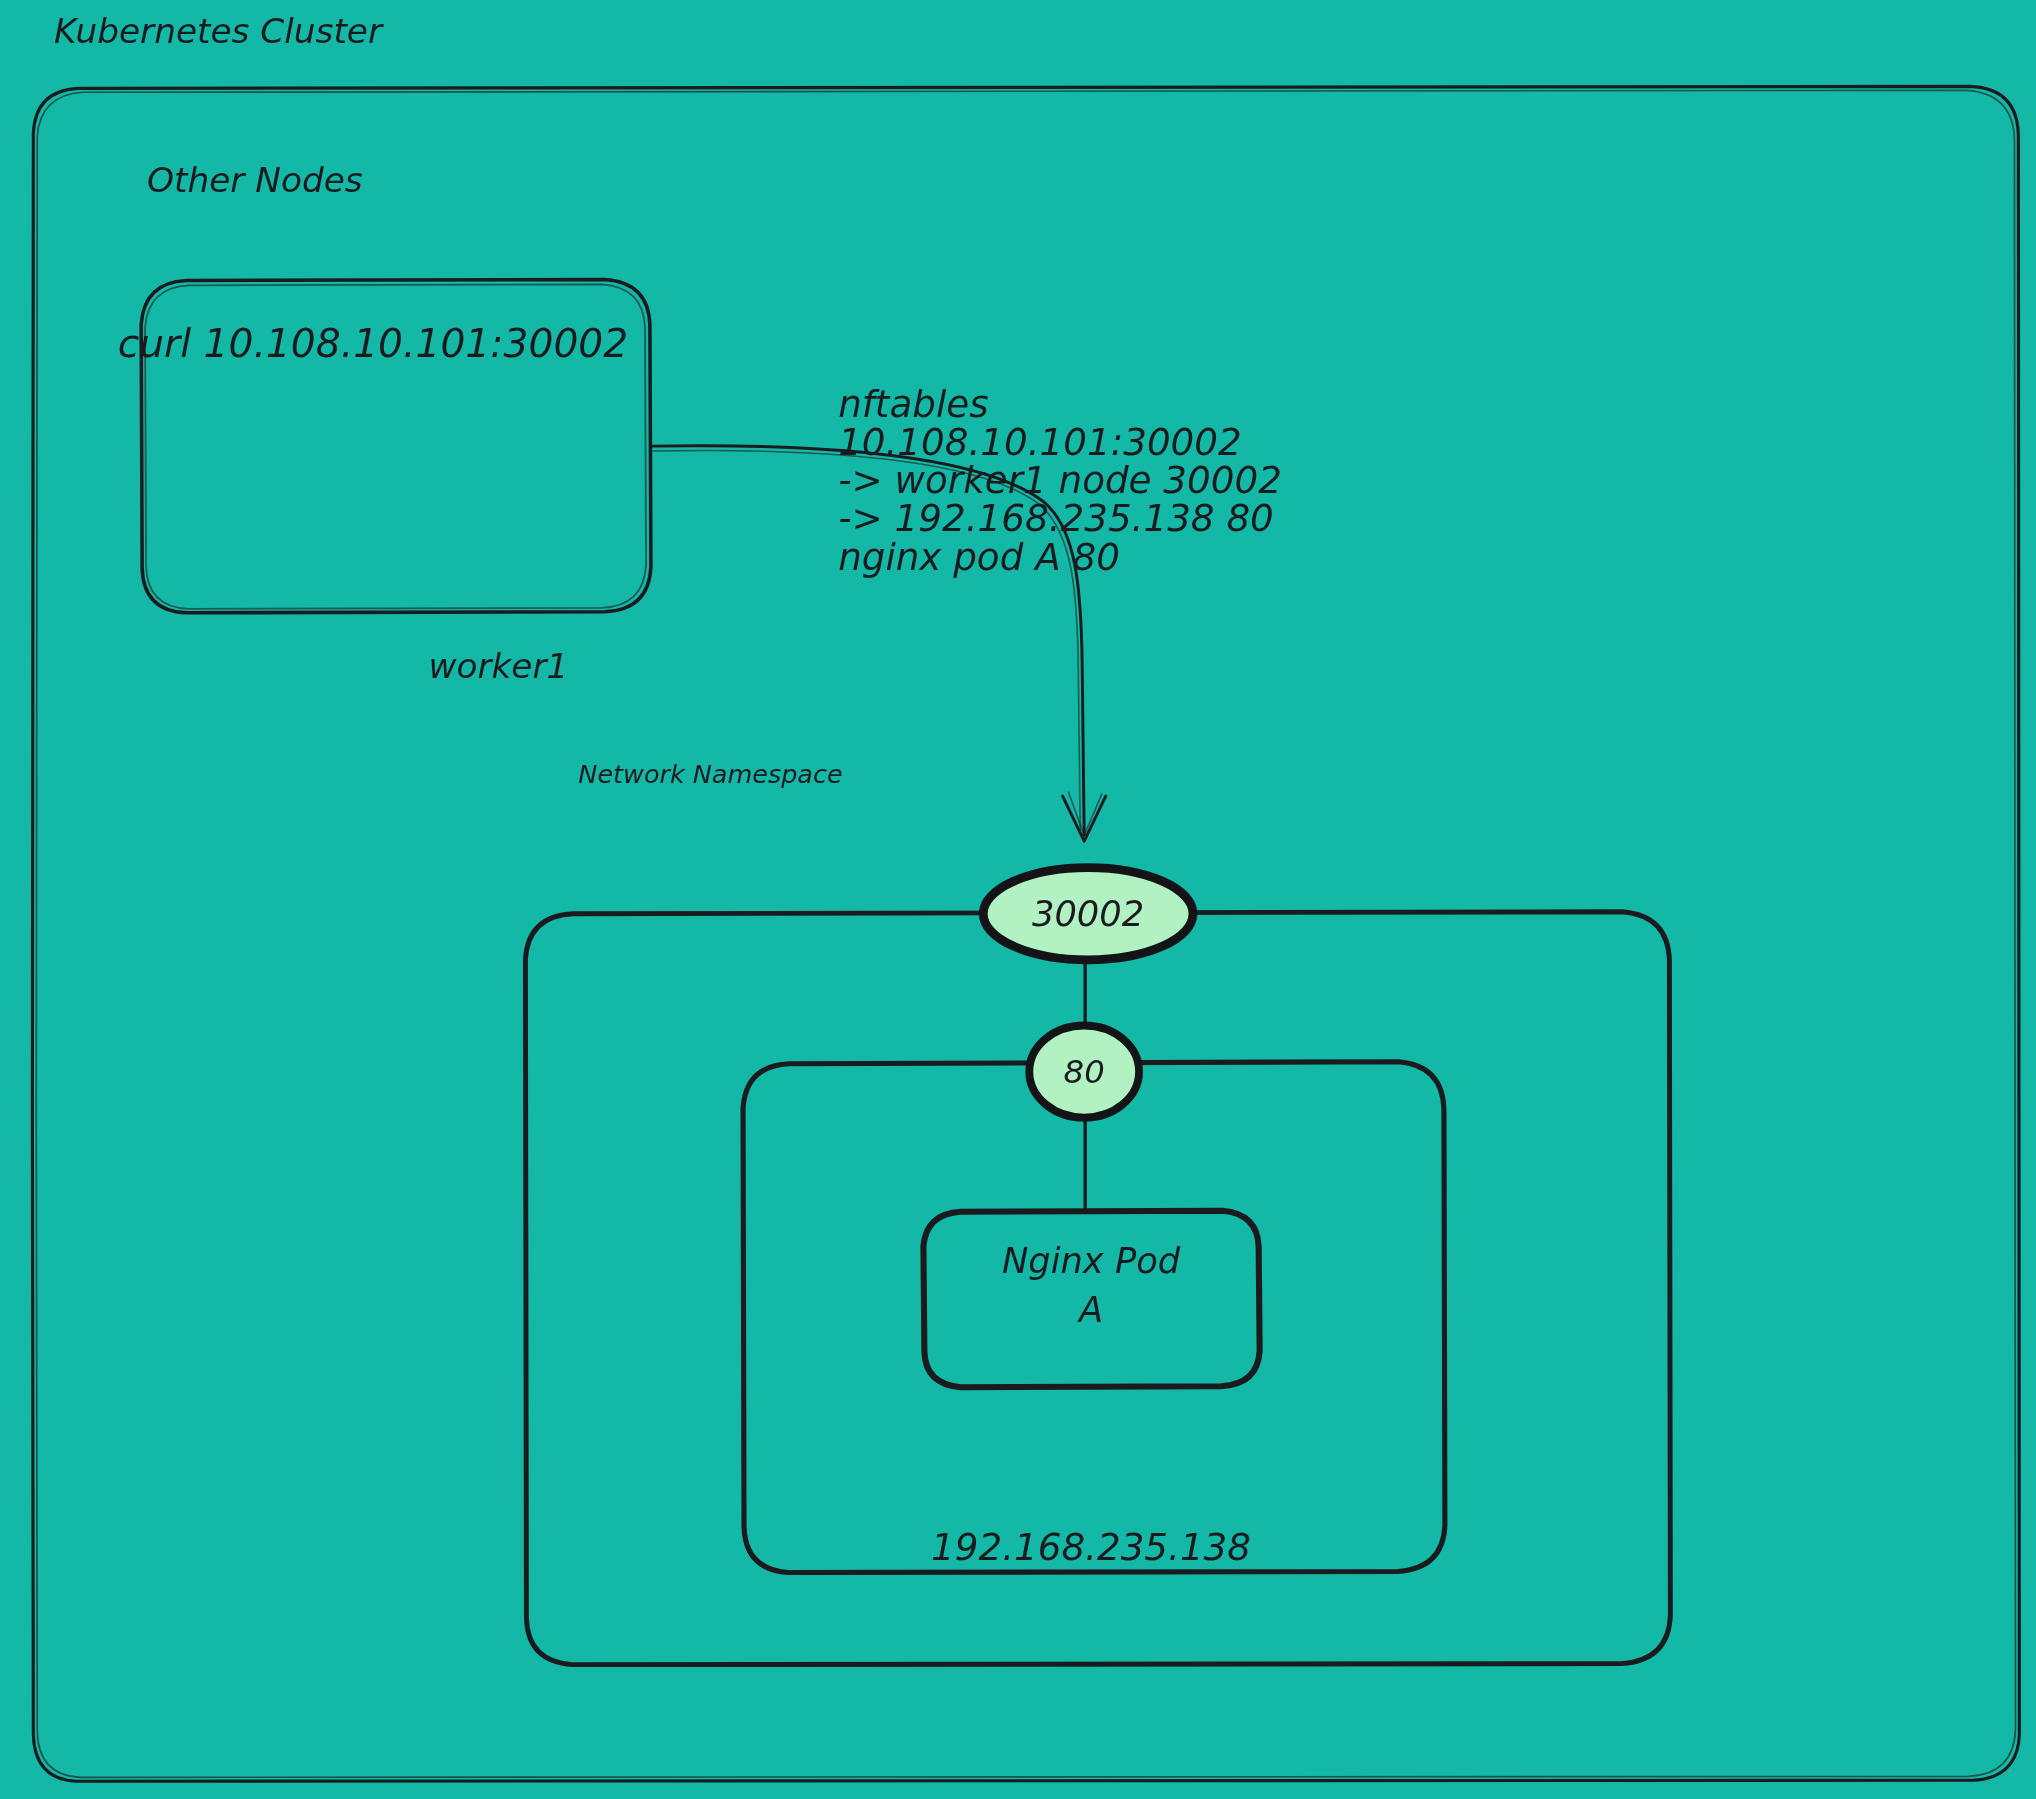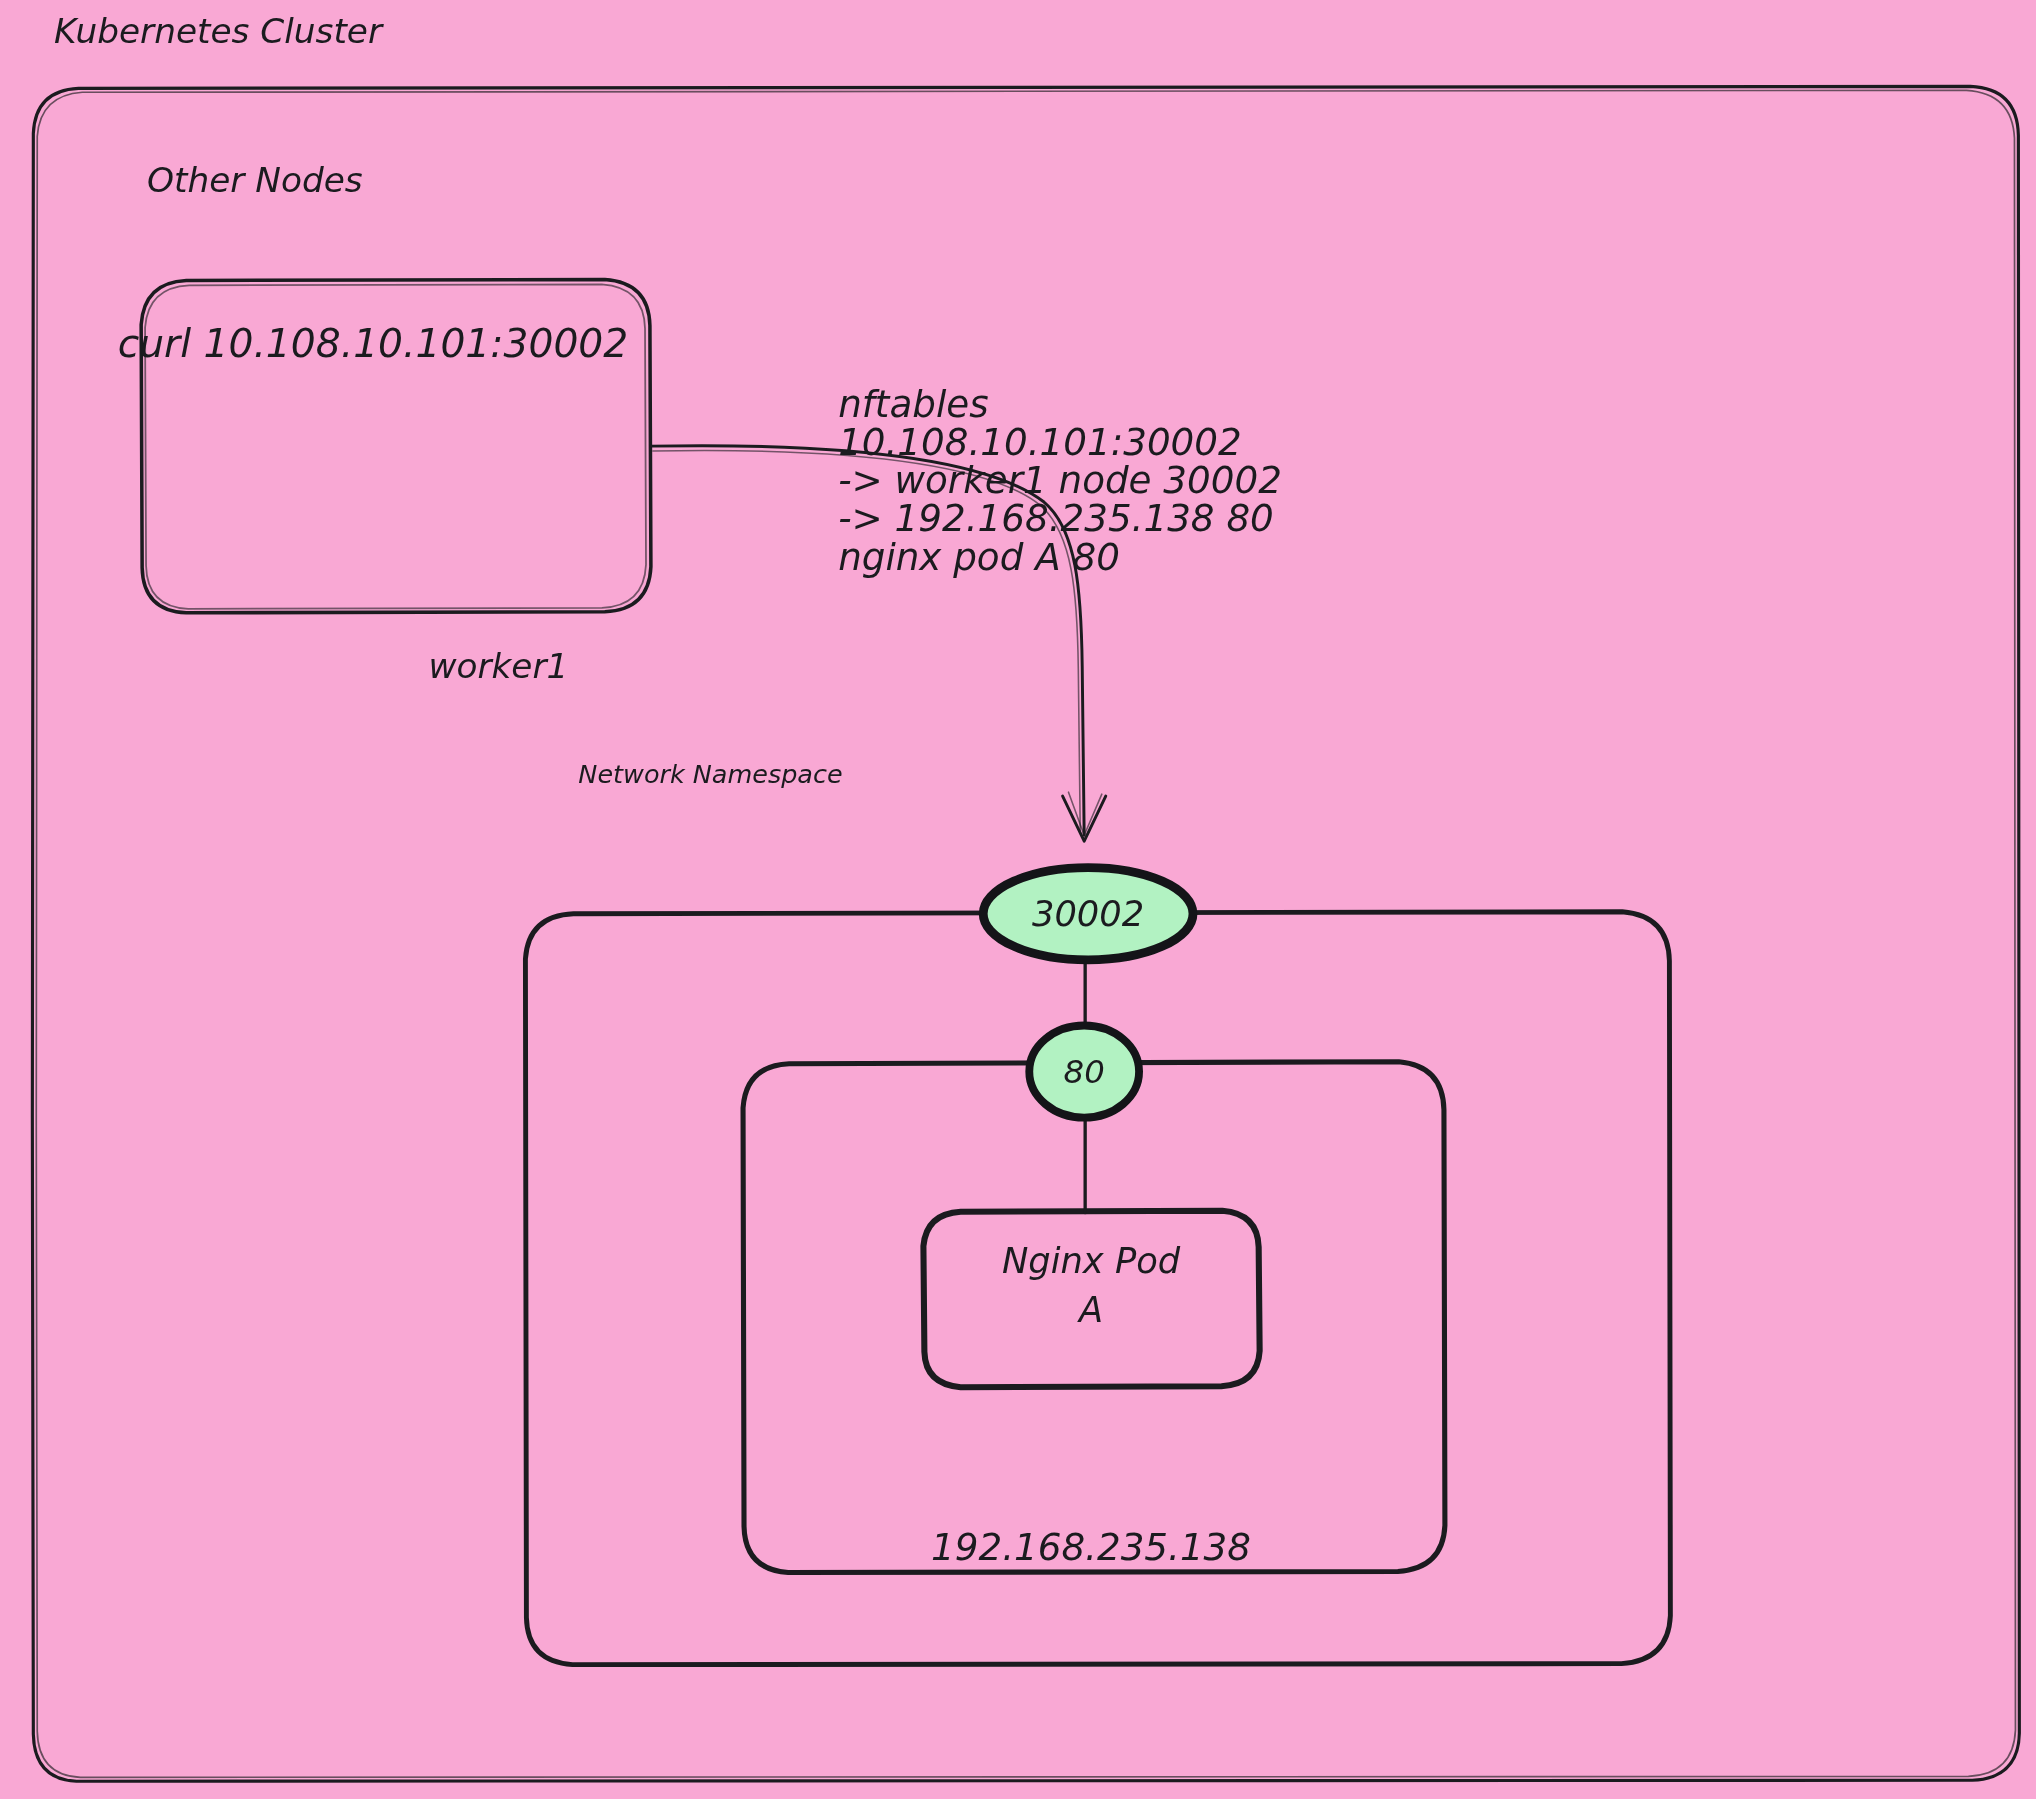--- a/index.html
+++ b/index.html
@@ -4,21 +4,21 @@
 <style>
   html, body {
     margin: 0;
     padding: 0;
     background: #ffffff;
   }
   #canvas {
     position: relative;
     width: 2037px;
     height: 1800px;
-    background: #f9a8d4;
+    background: #14b8a6;
     overflow: hidden;
     font-family: "DejaVu Sans", sans-serif;
   }
   svg#diagram {
     position: absolute;
     left: 0;
     top: 0;
     width: 2037px;
     height: 1800px;
   }

